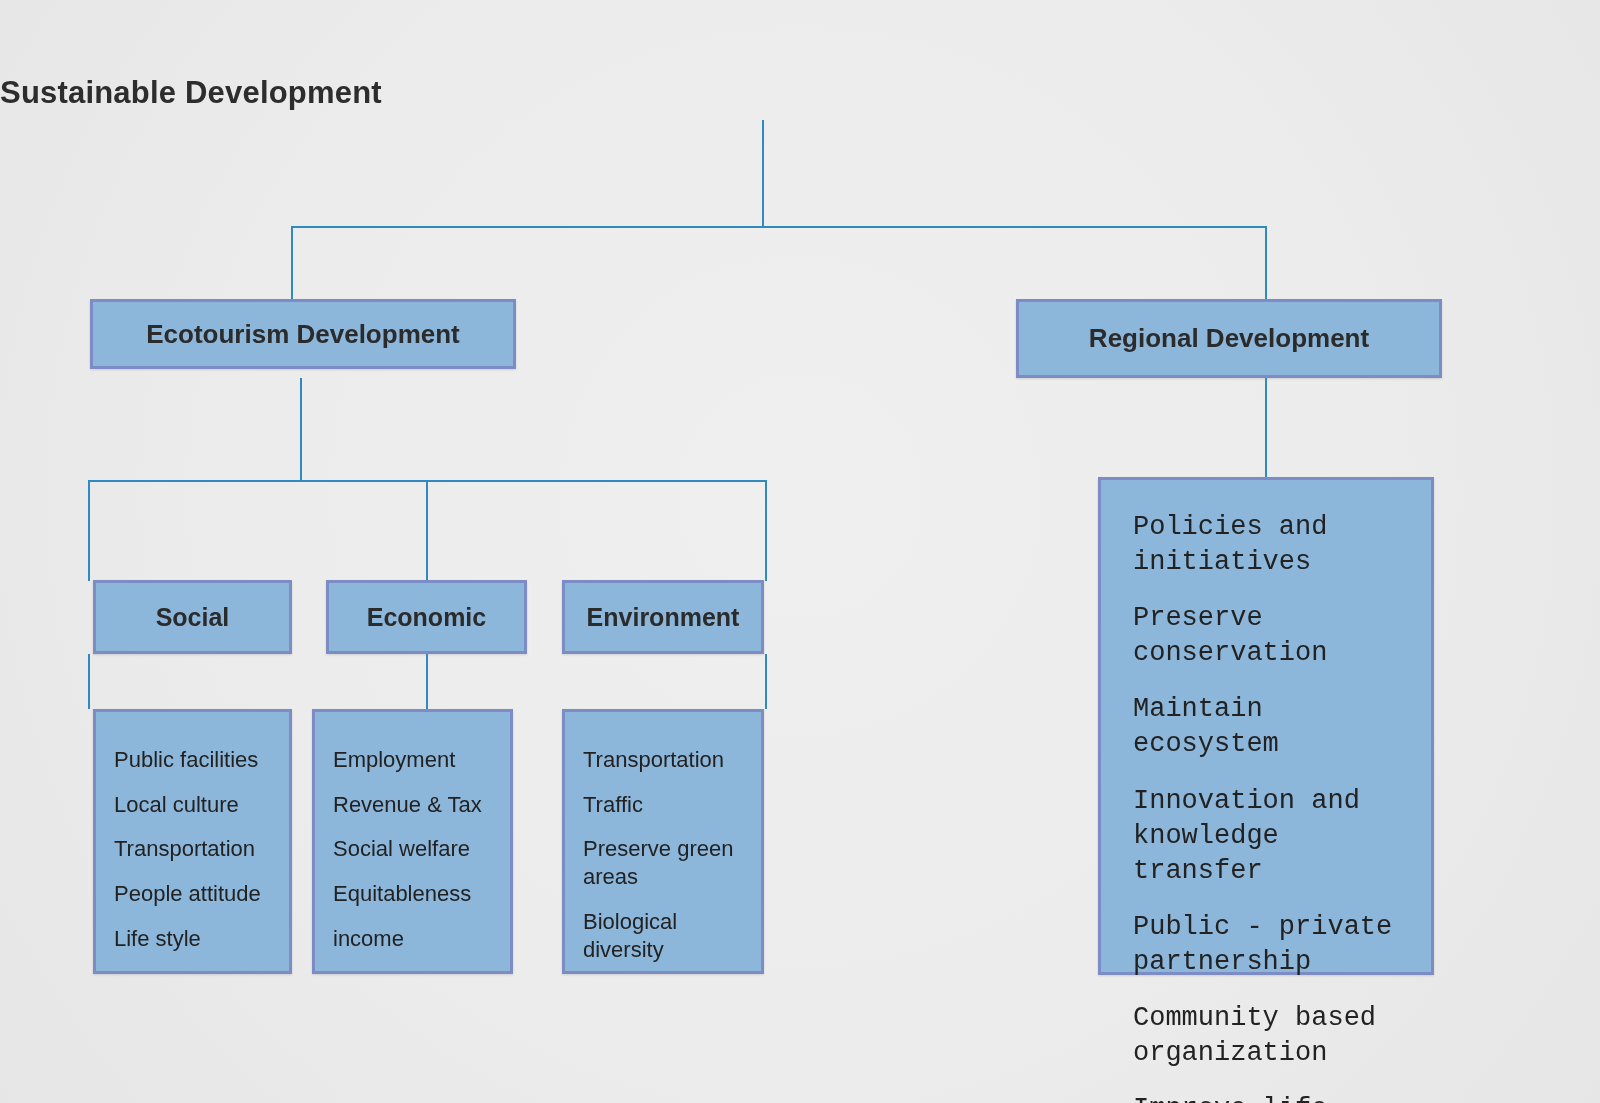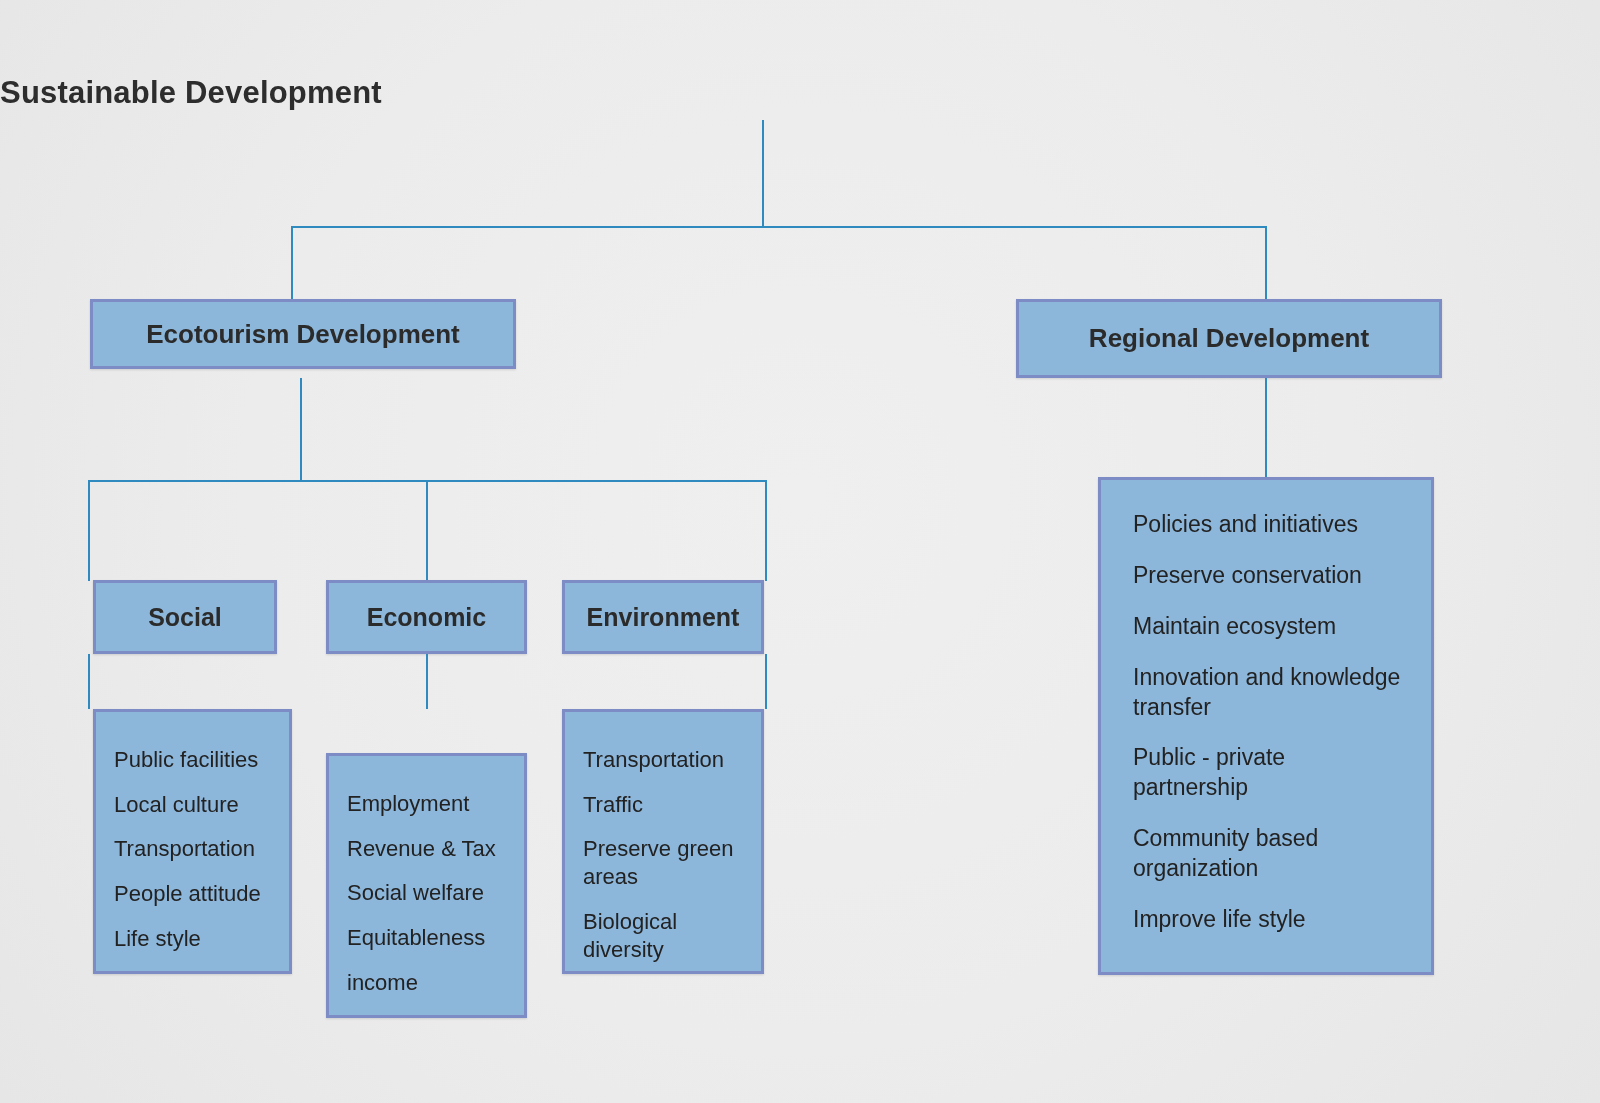--- a/index.html
+++ b/index.html
@@ -70,23 +70,24 @@
   .list-item {
     font-size: 22px;
     line-height: 1.26;
     color: #222;
     margin-bottom: 17px;
   }
   .list-item:last-child { margin-bottom: 0; }
 
   .regional-list { padding: 30px 28px 20px 32px; }
   .regional-list .list-item {
-    font-size: 23px;
+    font-size: 27px;
     margin-bottom: 21px;
     line-height: 1.3;
+    font-family: Liberation Mono, monospace;
   }
 </style>
 </head>
 <body>
 
 <div id="canvas">
 
   <div class="root-title">Sustainable Development</div>
 
   <div class="line-v" style="left:762px; top:120px; height:107px;"></div>
@@ -101,21 +102,21 @@
   <div class="box box-head lvl1" style="left:1016px; top:299px; width:426px; height:79px;">
     <span>Regional Development</span>
   </div>
 
   <div class="line-v" style="left:300px; top:378px; height:103px;"></div>
   <div class="line-h" style="left:88px; top:480px; width:679px;"></div>
   <div class="line-v" style="left:88px; top:480px; height:101px;"></div>
   <div class="line-v" style="left:426px; top:480px; height:101px;"></div>
   <div class="line-v" style="left:765px; top:480px; height:101px;"></div>
 
-  <div class="box box-head lvl2" style="left:93px; top:580px; width:184px; height:74px;">
+  <div class="box box-head lvl2" style="left:93px; top:580px; width:199px; height:74px;">
     <span>Social</span>
   </div>
   <div class="box box-head lvl2" style="left:326px; top:580px; width:201px; height:74px;">
     <span>Economic</span>
   </div>
   <div class="box box-head lvl2" style="left:562px; top:580px; width:202px; height:74px;">
     <span>Environment</span>
   </div>
 
   <div class="line-v" style="left:88px; top:654px; height:55px;"></div>
@@ -123,21 +124,21 @@
   <div class="line-v" style="left:765px; top:654px; height:55px;"></div>
 
   <div class="box box-list" style="left:93px; top:709px; width:199px; height:265px;">
     <div class="list-item">Public facilities</div>
     <div class="list-item">Local culture</div>
     <div class="list-item">Transportation</div>
     <div class="list-item">People attitude</div>
     <div class="list-item">Life style</div>
   </div>
 
-  <div class="box box-list" style="left:326px; top:709px; width:201px; height:265px;margin-top:44px;">
+  <div class="box box-list" style="left:312px; top:709px; width:201px; height:265px;">
     <div class="list-item">Employment</div>
     <div class="list-item">Revenue &amp; Tax</div>
     <div class="list-item">Social welfare</div>
     <div class="list-item">Equitableness</div>
     <div class="list-item">income</div>
   </div>
 
   <div class="box box-list" style="left:562px; top:709px; width:202px; height:265px;">
     <div class="list-item">Transportation</div>
     <div class="list-item">Traffic</div>

